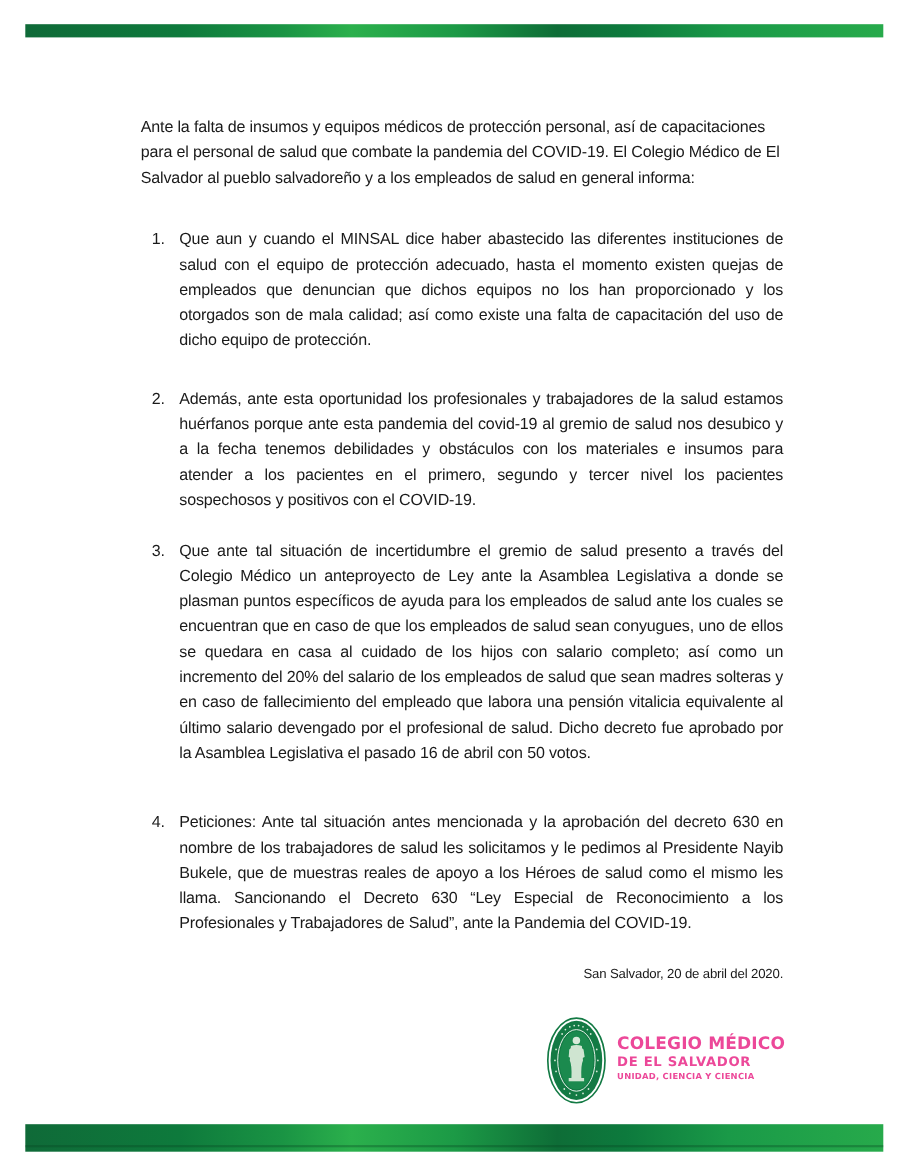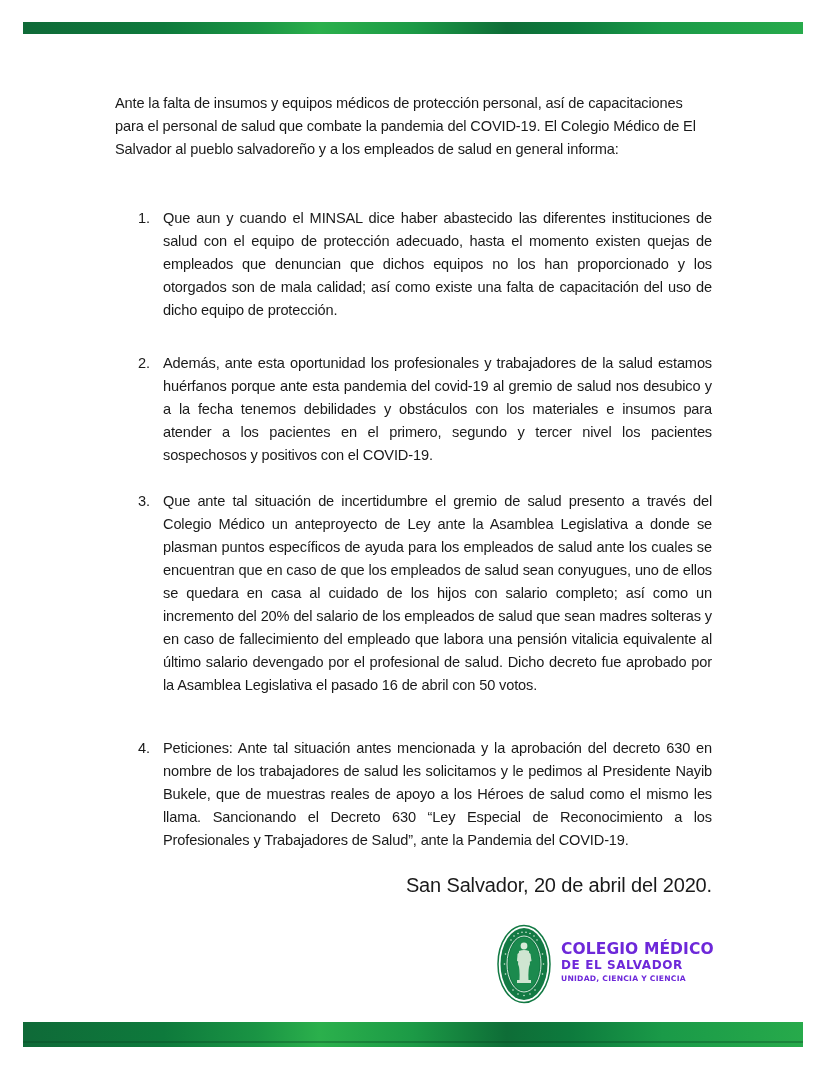--- a/index.html
+++ b/index.html
@@ -65,21 +65,21 @@
     }
     .item-1 { top: 207px; }
     .item-2 { top: 352px; }
     .item-3 { top: 490px; }
     .item-4 { top: 737px; }
 
     .signoff {
       position: absolute;
       right: 114px;
       top: 874px;
-      font-size: 20px;
+      font-size: 12px;
       line-height: 23px;
       letter-spacing: -0.15px;
     }
 
     .logo {
       position: absolute;
       left: 497px;
       top: 924px;
       width: 210px;
       height: 82px;
@@ -88,21 +88,21 @@
       position: absolute;
       left: 0;
       top: 0;
       width: 54px;
       height: 80px;
     }
     .logo-text {
       position: absolute;
       left: 64px;
       top: 17px;
-      color: #6d28d9;
+      color: #ec4899;
       font-family: "DejaVu Sans", sans-serif;
       font-weight: bold;
     }
     .logo-line1 {
       font-size: 15.5px;
       line-height: 16px;
       letter-spacing: 0.1px;
       white-space: nowrap;
     }
     .logo-line2 {
@@ -116,21 +116,21 @@
       line-height: 11px;
       letter-spacing: 0.25px;
       white-space: nowrap;
     }
   </style>
 </head>
 <body>
 
 <div class="bar top"></div>
 
-<p class="doc-text intro" style="margin:0;">Ante la falta de insumos y equipos médicos de protección personal, así de capacitaciones para el personal de salud que combate la pandemia del COVID-19. El Colegio Médico de El Salvador al pueblo salvadoreño y a los empleados de salud en general informa:</p>
+<p class="doc-text intro" style="margin:13px;">Ante la falta de insumos y equipos médicos de protección personal, así de capacitaciones para el personal de salud que combate la pandemia del COVID-19. El Colegio Médico de El Salvador al pueblo salvadoreño y a los empleados de salud en general informa:</p>
 
 <div class="item item-1">
   <span class="num">1.</span>
   <div class="body">Que aun y cuando el MINSAL dice haber abastecido las diferentes instituciones de salud con el equipo de protección adecuado, hasta el momento existen quejas de empleados que denuncian que dichos equipos no los han proporcionado y los otorgados son de mala calidad; así como existe una falta de capacitación del uso de dicho equipo de protección.</div>
 </div>
 
 <div class="item item-2">
   <span class="num">2.</span>
   <div class="body">Además, ante esta oportunidad los profesionales y trabajadores de la salud estamos huérfanos porque ante esta pandemia del covid-19 al gremio de salud nos desubico y a la fecha tenemos debilidades y obstáculos con los materiales e insumos para atender a los pacientes en el primero, segundo y tercer nivel los pacientes sospechosos y positivos con el COVID-19.</div>
 </div>

